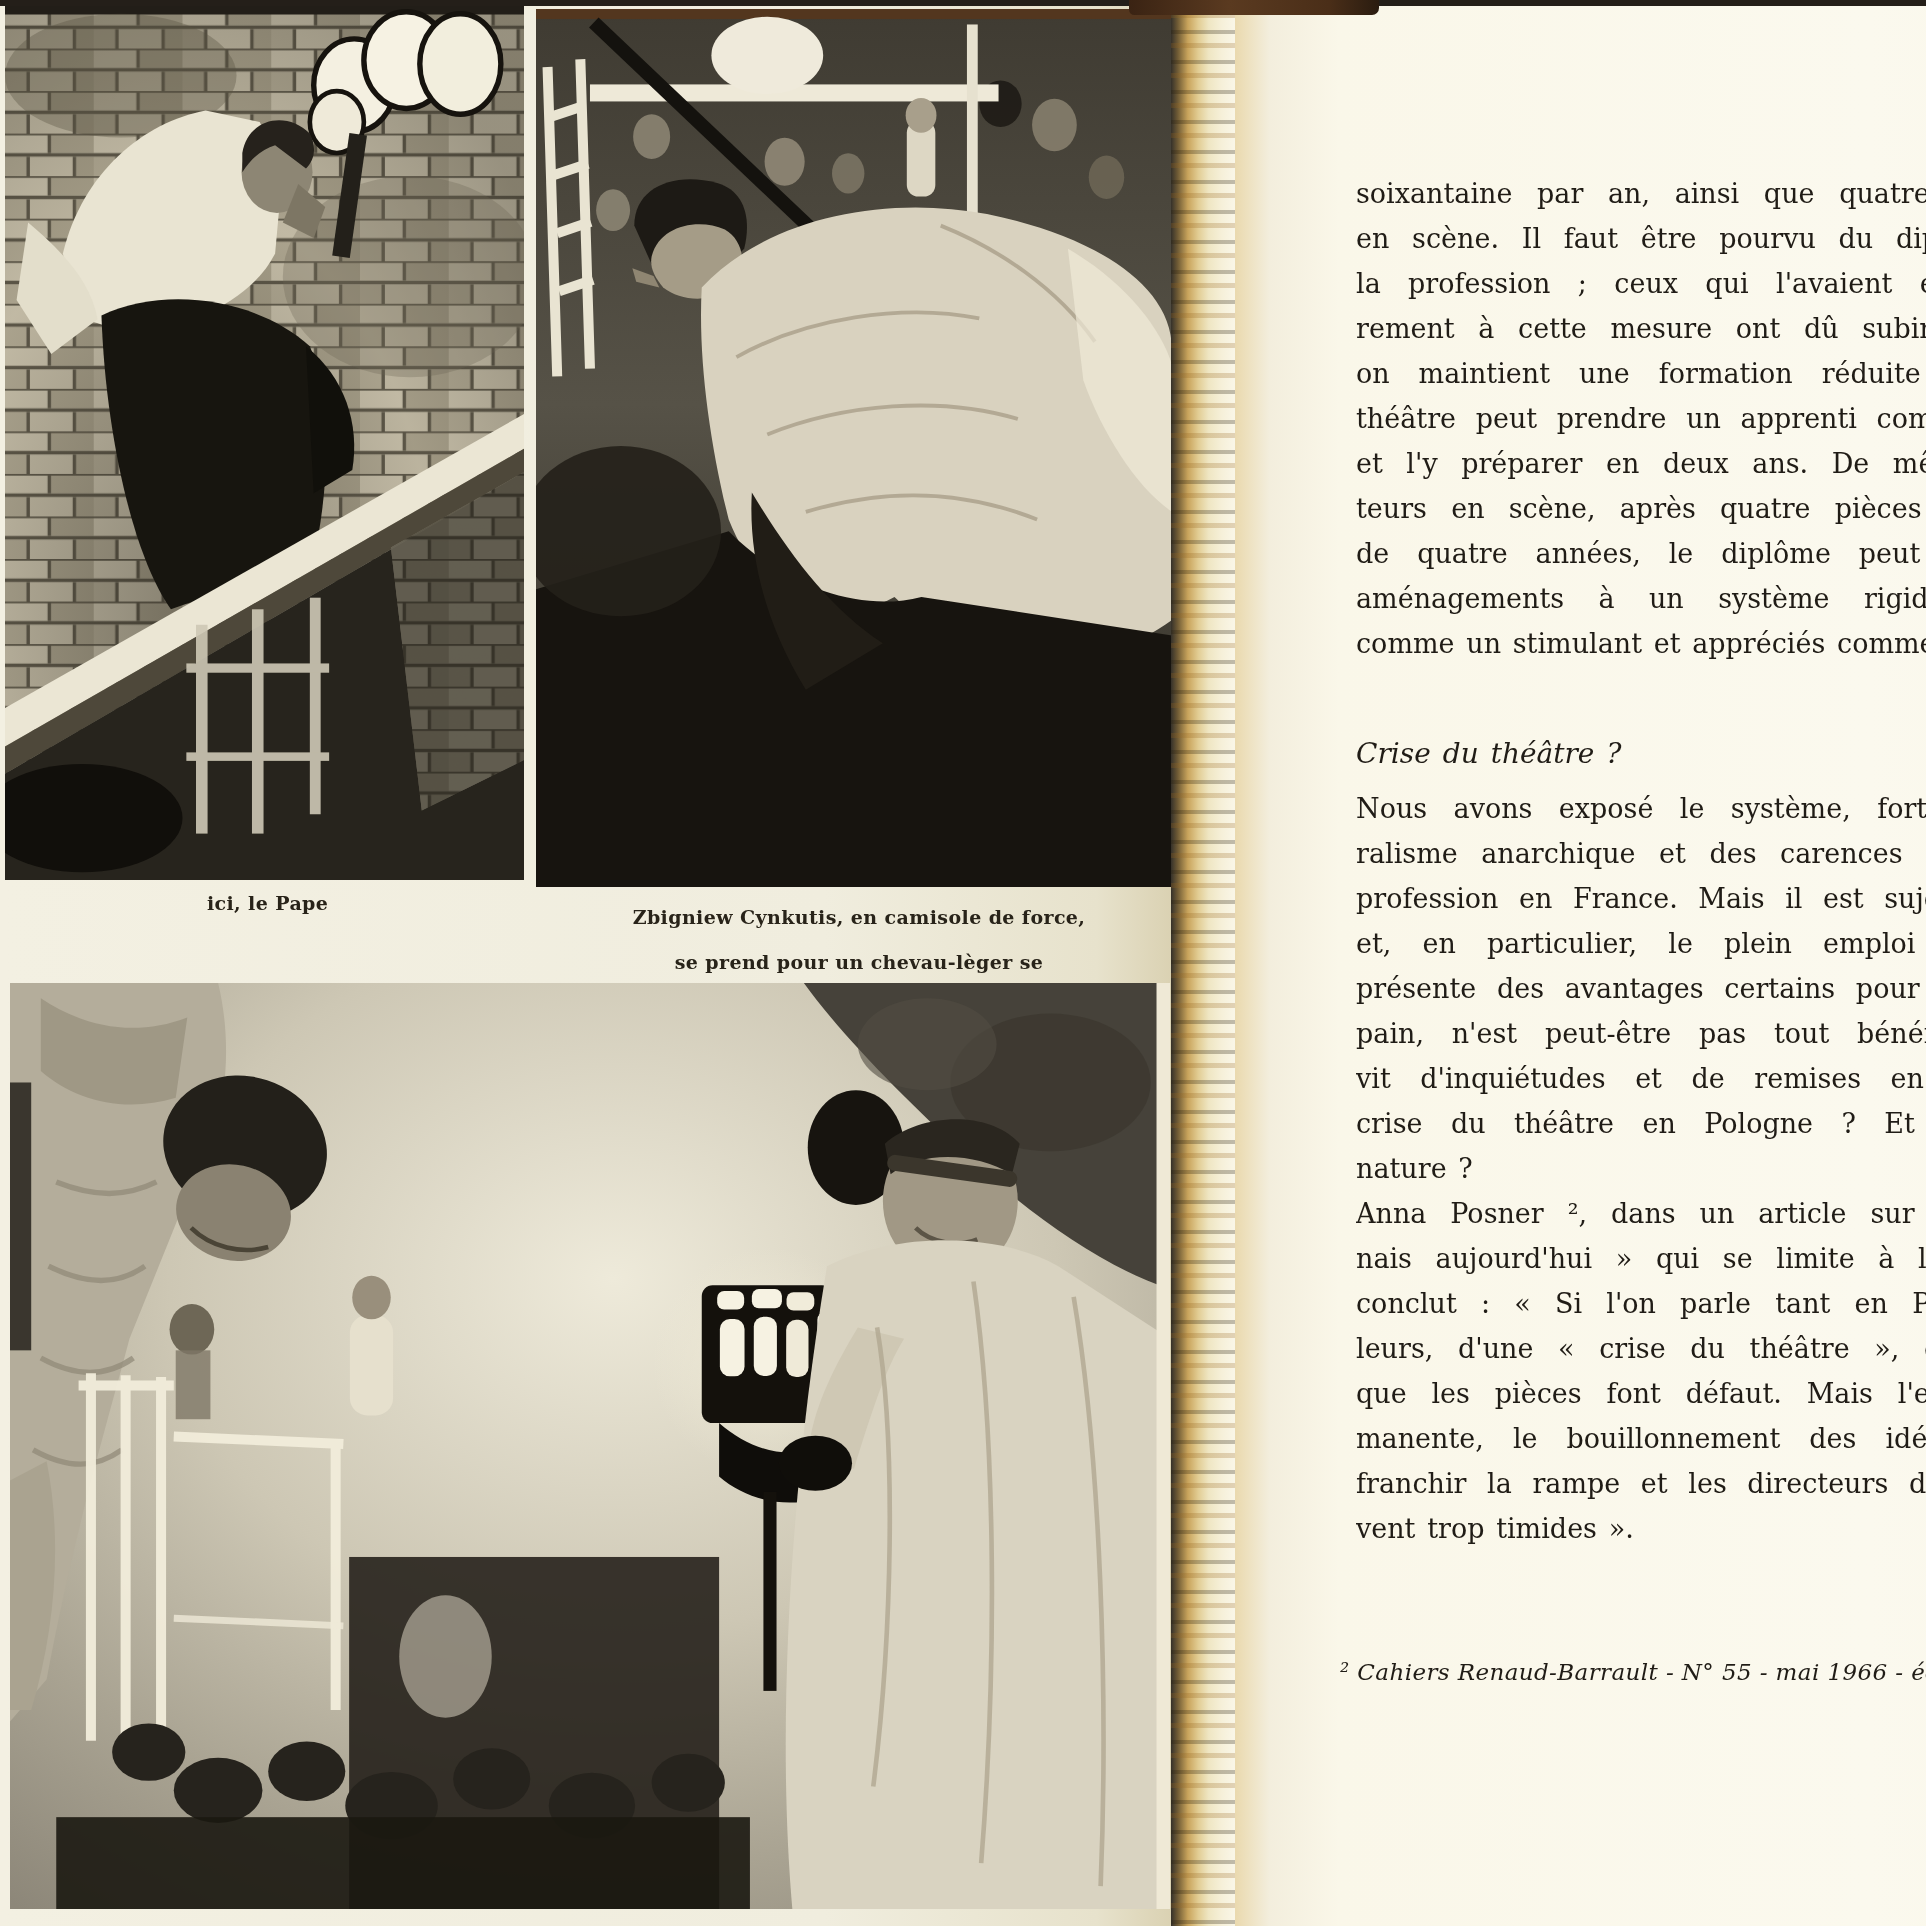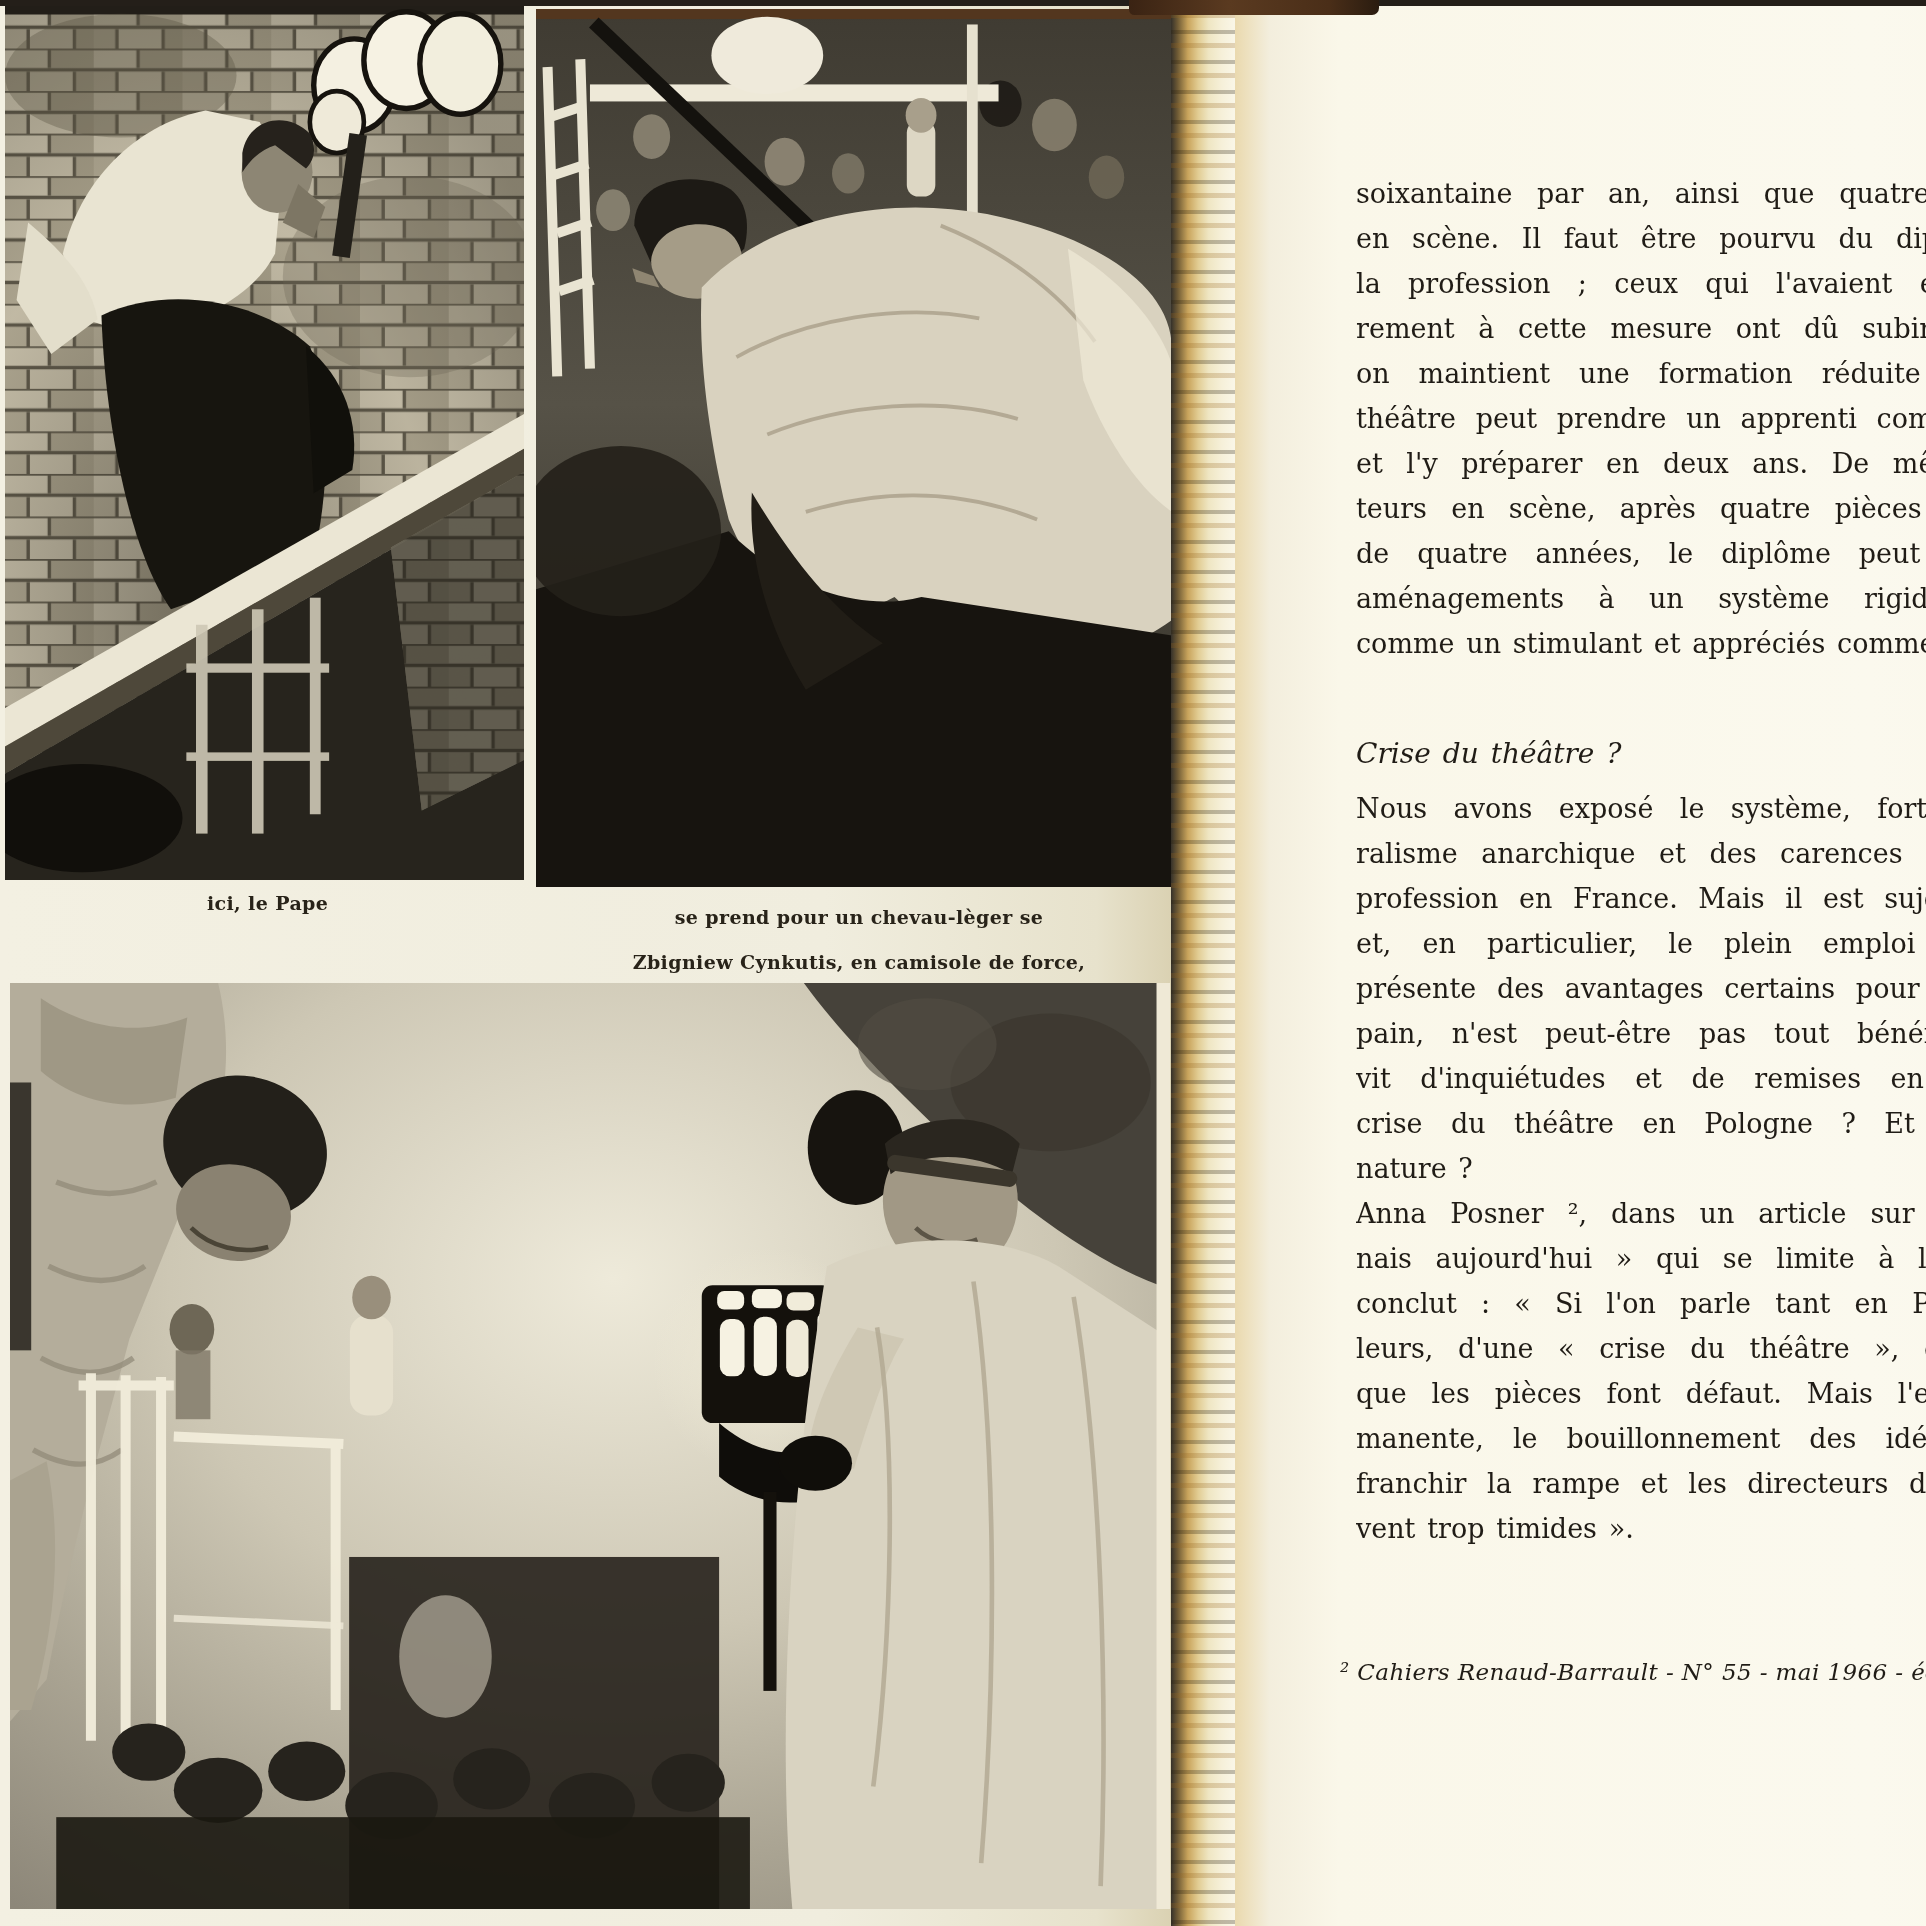--- a/index.html
+++ b/index.html
@@ -164,22 +164,22 @@
       <path d="M0,1500 L500,1350 C650,1500 850,1560 1000,1520 L1650,1620 L1650,2270 L0,2270 Z" fill="#17140f"></path>
       <path d="M560,1250 C650,1400 760,1550 900,1640 L700,1760 C600,1600 550,1420 560,1250 Z" fill="#211d16"></path>
       <ellipse cx="220" cy="1350" rx="260" ry="220" fill="#242019" opacity=".9"></ellipse>
     </svg>
 
     <div class="caption" id="caption1">
         <div class="tline">ici, le Pape</div>
       </div>
 
     <div class="caption" id="caption2">
+        <div class="tline j">Zbigniew Cynkutis, en camisole de force,</div>
         <div class="tline j">se prend pour un chevau-lèger se</div>
-        <div class="tline j">Zbigniew Cynkutis, en camisole de force,</div>
         <div class="tline">préparant au combat</div>
       </div>
 
     <svg class="photo" id="photo3" viewBox="0 0 3010 2420" preserveAspectRatio="none">
       <defs>
         <radialGradient id="p3bg" cx="52%" cy="32%" r="85%">
           <stop offset="0%" stop-color="#eeeada"></stop>
           <stop offset="45%" stop-color="#cdc7b4"></stop>
           <stop offset="75%" stop-color="#a9a392"></stop>
           <stop offset="100%" stop-color="#8d8779"></stop>

